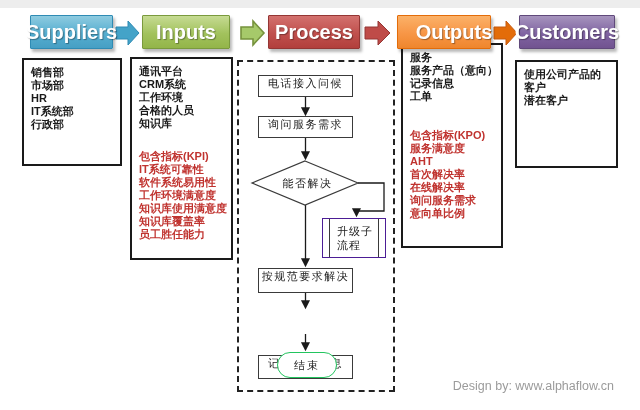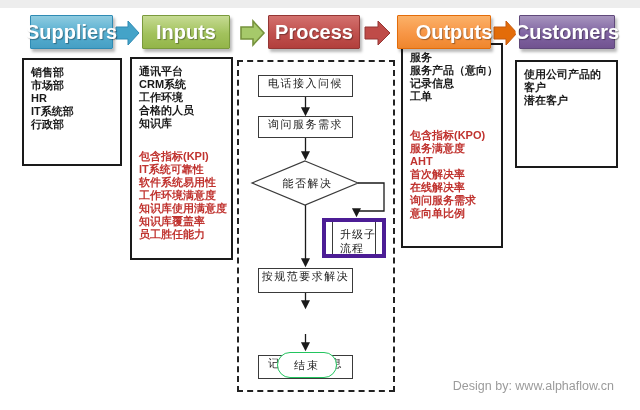--- a/index.html
+++ b/index.html
@@ -26,21 +26,21 @@
   
   #proc-border { position:absolute; left:237px; top:60px; width:158px; height:332px;
                  border:2px dashed #222; z-index:0; }
   .step { position:absolute; left:258px; width:95px; background:#fff; border:1px solid #3a3a3a;
           display:flex; align-items:flex-start; justify-content:center;
           font-size:11px; letter-spacing:1.5px; color:#222; z-index:3; }
   #svg-overlay { position:absolute; left:0; top:0; z-index:2; }
   #diamond-label { position:absolute; left:264px; top:176px; width:87px; text-align:center;
                    font-size:11px; letter-spacing:1.5px; color:#222; z-index:3; }
   #subprocess { position:absolute; left:322px; top:218px; width:64px; height:40px; background:#fff;
-                border:4px solid #4c1d95; z-index:3; font-size:11px; line-height:14px; color:#222; }
+                border:1px solid #4c1d95; z-index:3; font-size:11px; line-height:14px; color:#222; }
   #subprocess .bar-l { position:absolute; left:6px; top:0; bottom:0; border-left:1px solid #3a3a3a; }
   #subprocess .bar-r { position:absolute; right:6px; top:0; bottom:0; border-right:1px solid #3a3a3a; }
   #subprocess .sp-text { position:absolute; left:14px; top:5px; width:40px; word-break:break-all; letter-spacing:1px; }
   #terminator { position:absolute; left:277px; top:352px; width:60px; height:26px; background:#fff;
                 border:1px solid #22c55e; border-radius:13px;
                 display:flex; align-items:center; justify-content:center;
                 font-size:11px; letter-spacing:2px; color:#222; z-index:3; }
 
   #footer-credit { position:absolute; right:26px; top:379px; font-size:12.5px; color:#9b9b9b; }
 </style>

